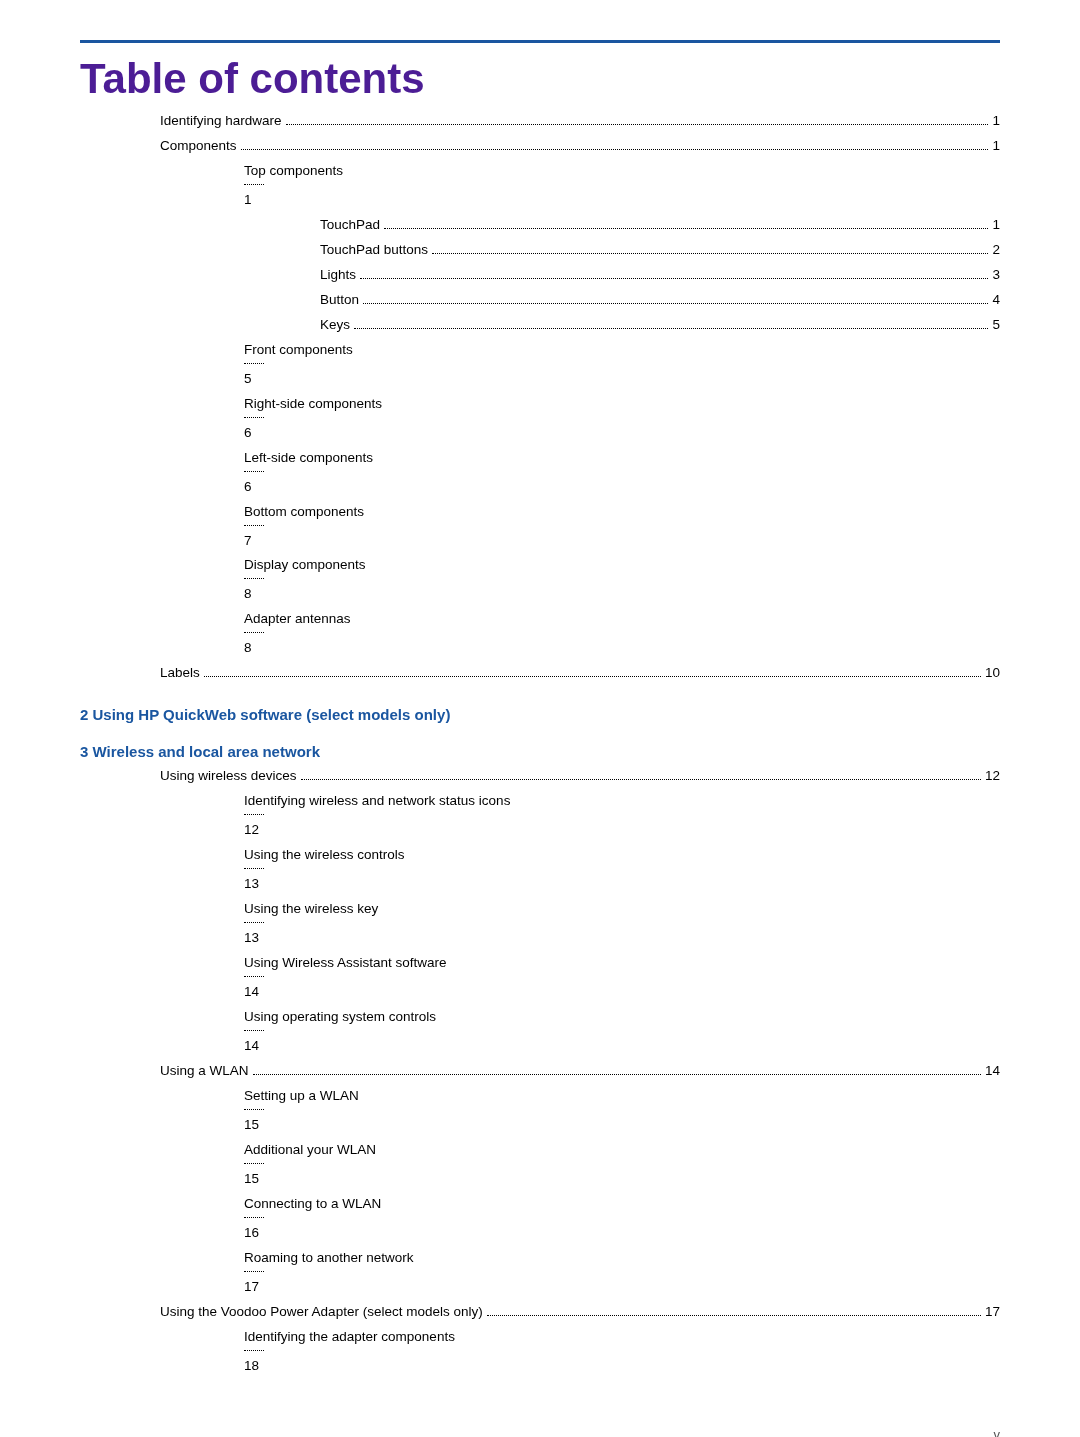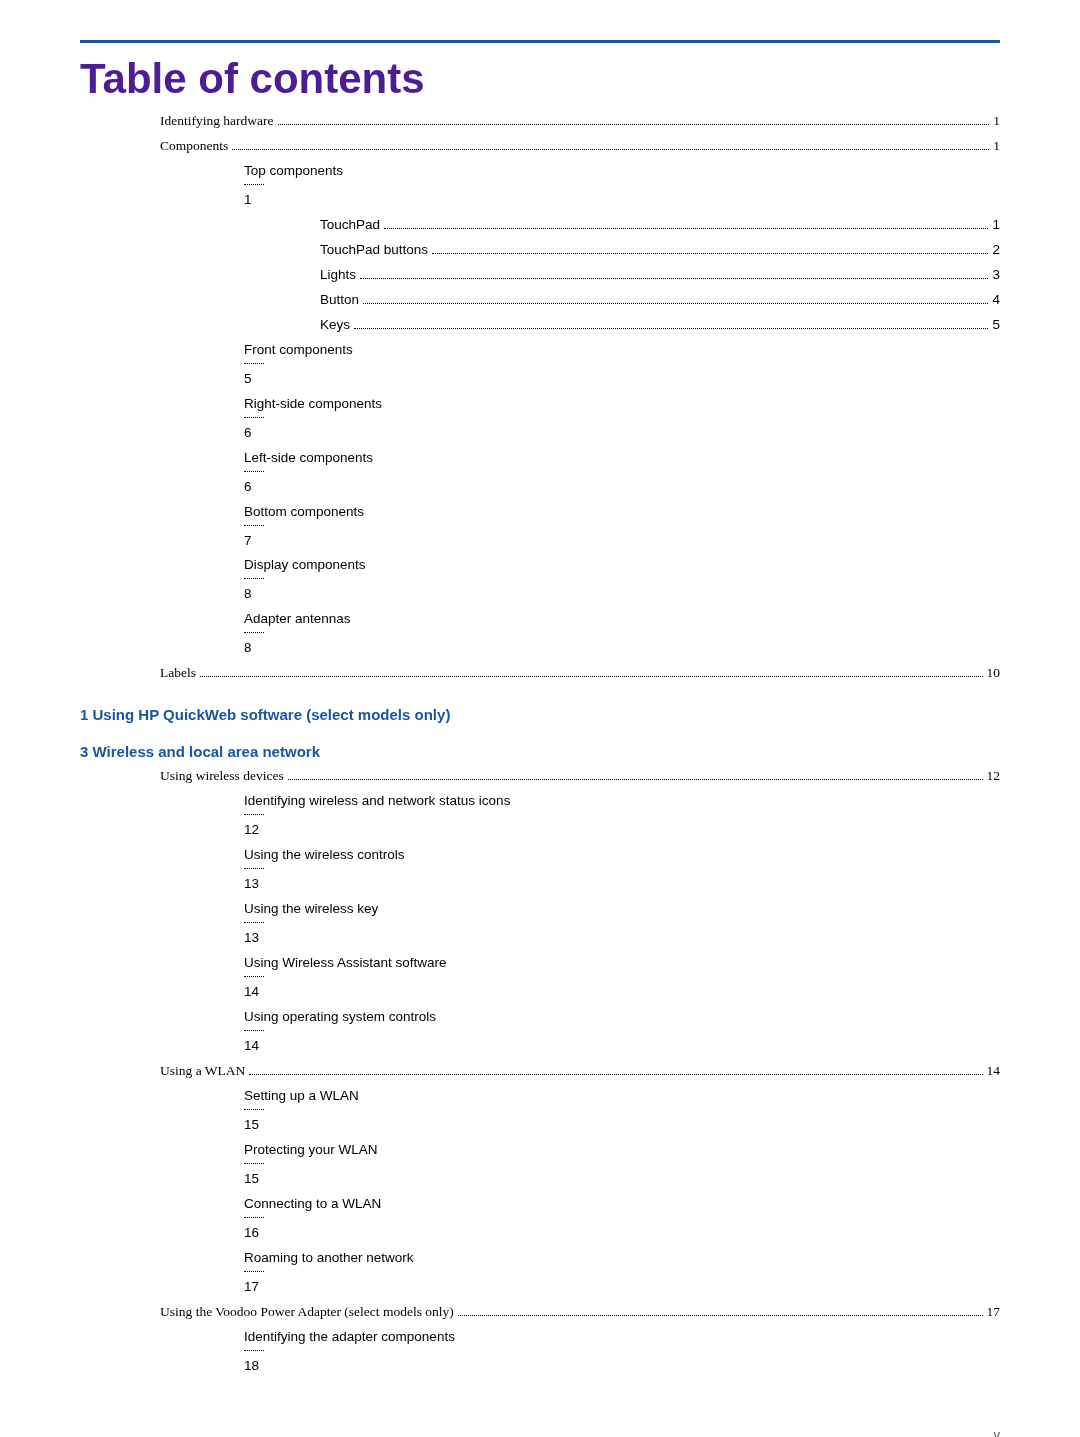--- a/index.html
+++ b/index.html
@@ -57,21 +57,21 @@
       margin: 0 4px 3px 4px;
       min-width: 20px;
     }
 
     .toc-entry .page-num {
       white-space: nowrap;
       flex-shrink: 0;
     }
 
     
-    .indent-1 { padding-left: 80px; font-family: Liberation Serif, serif; }
+    .indent-1 { padding-left: 80px; }
     .indent-2 { padding-left: 160px; flex-direction: column; }
     .indent-3 { padding-left: 240px; }
 
     .section-block {
       margin-bottom: 20px;
     }
 
     .footer-page {
       text-align: right;
       font-size: 13px;
@@ -160,21 +160,21 @@
         <span class="dots"></span>
         <span class="page-num">8</span>
       </div>
       <div class="toc-entry indent-1">
         <span class="entry-text">Labels</span>
         <span class="dots"></span>
         <span class="page-num">10</span>
       </div>
     </div>
     <div class="section-block">
-      <div class="section-heading">1  Using HP QuickWeb software (select models only)</div>
+      <div class="section-heading">2  Using HP QuickWeb software (select models only)</div>
     </div>
     <div class="section-block">
       <div class="section-heading">3  Wireless and local area network</div>
       <div class="toc-entry indent-1">
         <span class="entry-text">Using wireless devices</span>
         <span class="dots"></span>
         <span class="page-num">12</span>
       </div>
       <div class="toc-entry indent-2">
         <span class="entry-text">Identifying wireless and network status icons</span>
@@ -205,21 +205,21 @@
         <span class="entry-text">Using a WLAN</span>
         <span class="dots"></span>
         <span class="page-num">14</span>
       </div>
       <div class="toc-entry indent-2">
         <span class="entry-text">Setting up a WLAN</span>
         <span class="dots"></span>
         <span class="page-num">15</span>
       </div>
       <div class="toc-entry indent-2">
-        <span class="entry-text">Protecting your WLAN</span>
+        <span class="entry-text">Additional your WLAN</span>
         <span class="dots"></span>
         <span class="page-num">15</span>
       </div>
       <div class="toc-entry indent-2">
         <span class="entry-text">Connecting to a WLAN</span>
         <span class="dots"></span>
         <span class="page-num">16</span>
       </div>
       <div class="toc-entry indent-2">
         <span class="entry-text">Roaming to another network</span>

